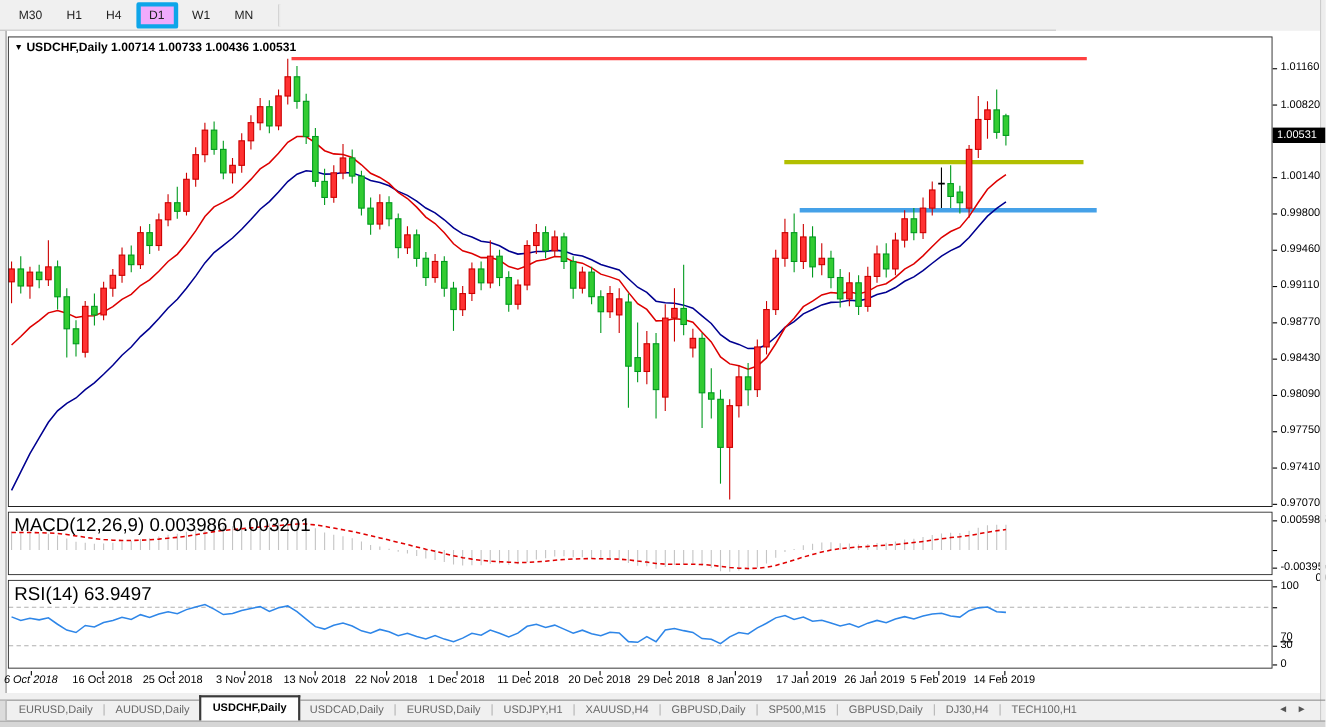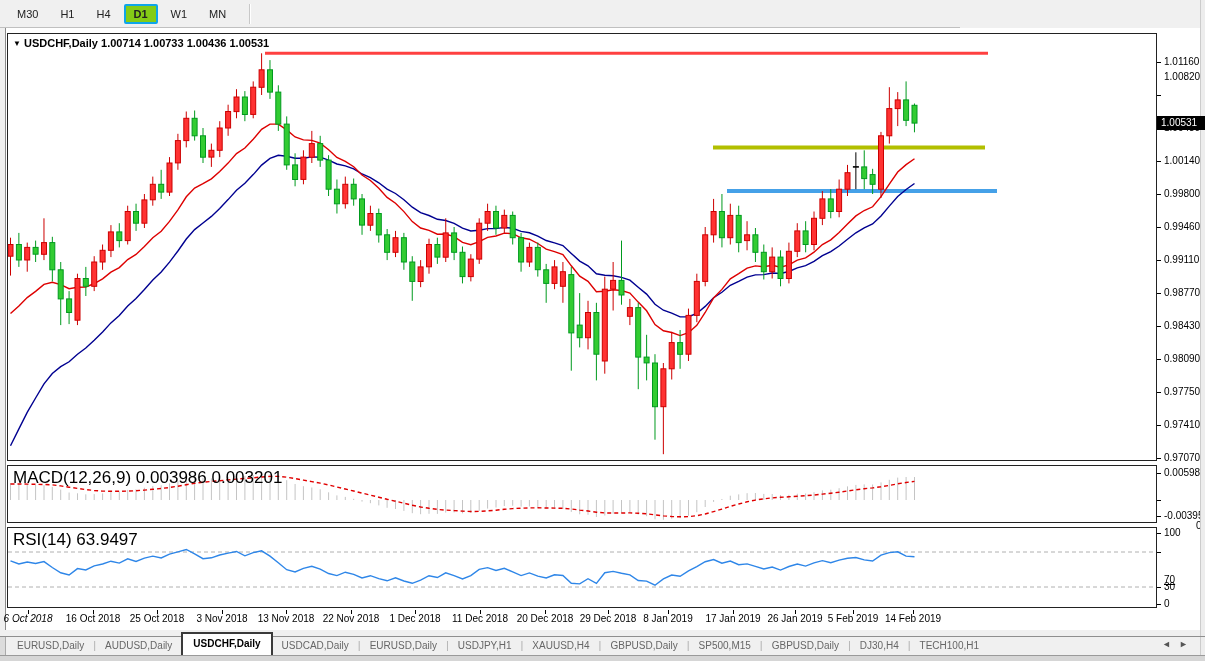--- a/index.html
+++ b/index.html
@@ -4,21 +4,21 @@
 <style>
   html,body{margin:0;padding:0;}
   body{width:1205px;height:661px;overflow:hidden;background:#f0f0f0;
        font-family:"Liberation Sans", sans-serif;position:relative;}
   .abs{position:absolute;}
   
   #toolbar{left:0;top:0;width:960px;height:27px;background:#f0f0f0;
            border-bottom:1px solid #c0c0c0;display:flex;align-items:center;}
   .tf-btn{margin-left:4px;padding:2px 8px;font-size:11px;color:#222;border:1px solid transparent;
           border-radius:2px;cursor:default;}
-  .tf-btn.active{background:#84cc16;border:2px solid #0ea5e9;font-weight:bold;}
+  .tf-btn.active{background:#f0abfc;border:4px solid #0ea5e9;}
   .tb-sep{width:1px;height:20px;background:#c8c8c8;border-right:1px solid #fff;margin-left:14px;}
   
   #win{left:5px;top:28px;width:1195px;height:602px;background:#fff;border-left:1px solid #8a8a8a;}
   #title-row{left:13px;top:37px;font-size:11px;font-weight:bold;color:#000;z-index:5;}
   #title-row .arr{font-size:8px;vertical-align:1px;}
   .ind-label{font-size:17px;color:#000;z-index:5;}
   #macd-label{left:13px;top:468px;}
   #rsi-label{left:13px;top:530px;}
   
   .scale-text{position:absolute;font-size:10px;color:#000;left:1164px;white-space:nowrap;}
@@ -422,21 +422,21 @@
       <line x1="1" y1="60" x2="1149" y2="60" stroke="#b0b0b0" stroke-width="1" stroke-dasharray="4 3"></line>
       <polyline points="3.5,33.8 11.9,37.0 20.2,35.0 28.6,36.5 37.0,34.6 45.3,40.5 53.7,45.8 62.1,48.0 70.5,41.6 78.8,43.0 87.2,38.9 95.6,37.0 103.9,34.2 112.3,36.1 120.7,31.8 129.0,34.4 137.4,31.1 145.8,29.1 154.2,30.9 162.5,27.2 170.9,24.8 179.3,22.5 187.6,26.8 196.0,31.7 204.4,30.8 212.7,28.0 221.1,26.1 229.5,24.5 237.9,28.8 246.2,25.6 254.6,23.8 263.0,29.1 271.3,35.8 279.7,42.7 288.1,44.9 296.4,41.4 304.8,39.3 313.2,42.1 321.6,46.5 329.9,48.6 338.3,45.2 346.7,47.3 355.0,50.9 363.4,48.7 371.8,51.6 380.1,53.8 388.5,50.8 396.9,54.0 405.3,56.3 413.6,53.1 422.0,48.7 430.4,50.5 438.7,45.8 447.1,48.7 455.5,52.0 463.8,48.6 472.2,42.4 480.6,40.6 489.0,43.4 497.3,41.3 505.7,44.9 514.1,48.6 522.4,45.9 530.8,49.2 539.2,51.0 547.5,47.8 555.9,48.5 564.3,56.3 572.7,56.9 581.0,51.7 589.4,56.4 597.8,45.7 606.1,44.4 614.5,46.3 622.9,47.9 631.2,53.5 639.6,54.1 648.0,58.2 656.4,51.9 664.7,48.0 673.1,49.3 681.5,43.8 689.8,39.6 698.2,34.7 706.6,32.5 714.9,36.2 723.3,34.0 731.7,37.7 740.1,36.9 748.4,39.4 756.8,42.0 765.2,40.1 773.5,43.1 781.9,39.5 790.3,37.0 798.6,39.1 807.0,35.8 815.4,33.6 823.8,35.7 832.1,33.1 840.5,31.2 848.9,30.5 857.2,32.9 865.6,34.0 874.0,28.2 882.3,25.6 890.7,24.8 899.1,29.1 907.5,29.7" fill="none" stroke="#2e86e8" stroke-width="1.4"></polyline>
       <rect x="0.5" y="0.5" width="1149" height="80" fill="none" stroke="#222222"></rect>
     </svg>
 </div>
 
 <div id="price-scale">
     <div class="scale-tick" style="top: 62px;"></div>
     <div class="scale-text" style="top: 56px;">1.01160</div>
     <div class="scale-tick" style="top: 95px;"></div>
-    <div class="scale-text" style="top: 71px;">1.00820</div>
+    <div class="scale-text" style="top: 90px;">1.00820</div>
     <div class="scale-tick" style="top: 128px;"></div>
     <div class="scale-text" style="top: 122px;">1.00480</div>
     <div class="scale-tick" style="top: 161px;"></div>
     <div class="scale-text" style="top: 155px;">1.00140</div>
     <div class="scale-tick" style="top: 194px;"></div>
     <div class="scale-text" style="top: 188px;">0.99800</div>
     <div class="scale-tick" style="top: 227px;"></div>
     <div class="scale-text" style="top: 221px;">0.99460</div>
     <div class="scale-tick" style="top: 260px;"></div>
     <div class="scale-text" style="top: 254px;">0.99110</div>

